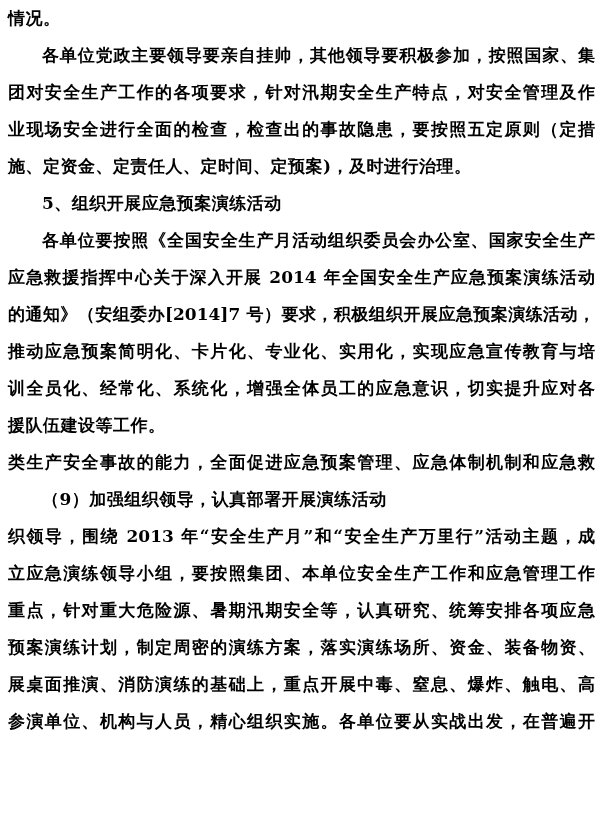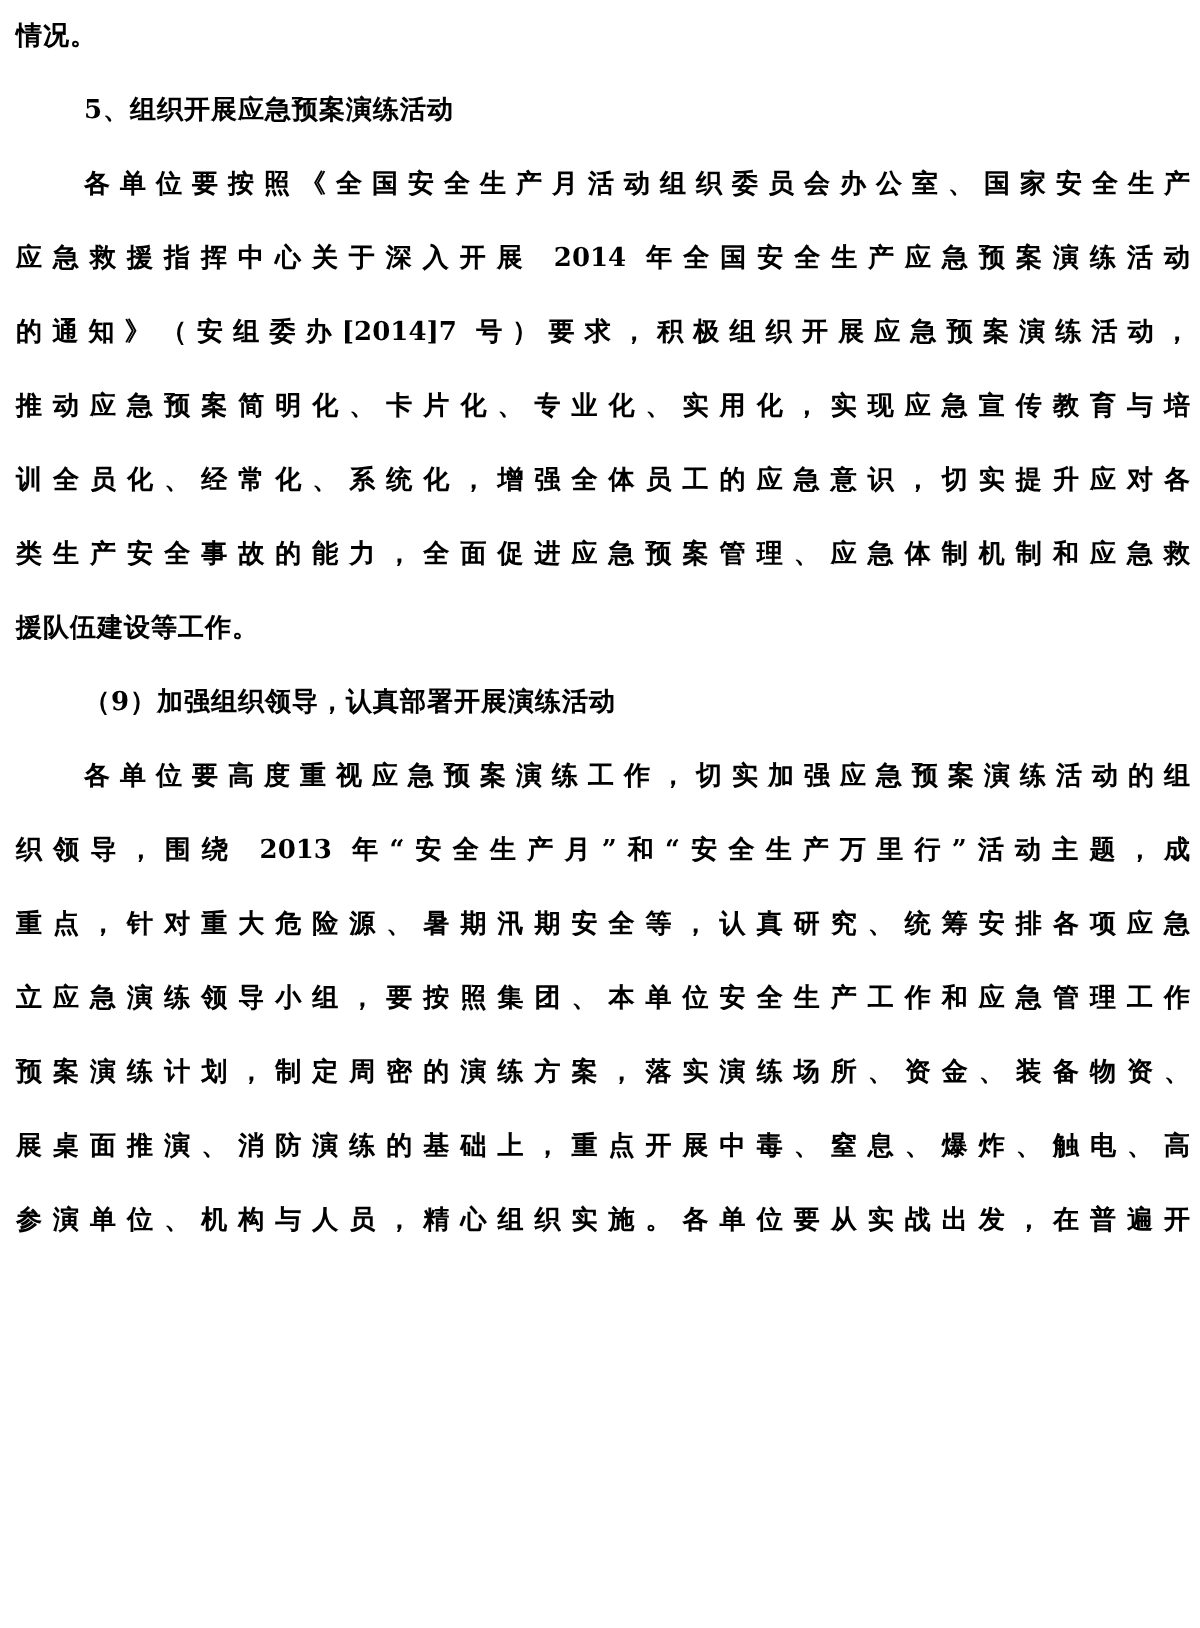--- a/index.html
+++ b/index.html
@@ -11,21 +11,21 @@
     position: relative;
     width: 600px;
     height: 814px;
     background: #ffffff;
     color: #000000;
     overflow: hidden;
     box-sizing: border-box;
     padding: 0 5px 0 8px;
     font-family: "DejaVu Serif", "Liberation Serif", serif;
     font-weight: bold;
-    font-size: 13px;
+    font-size: 17px;
   }
   .paragraph {
     margin: 0;
     padding: 0;
   }
   .text-line {
     height: 37px;
     line-height: 37px;
     white-space: nowrap;
     text-align: left;
@@ -42,36 +42,41 @@
   }
 </style>
 </head>
 <body>
 
 <div class="page" id="doc-page">
     <div class="paragraph">
       <div class="text-line">情况。</div>
     </div>
     <div class="paragraph">
+      <div class="text-line indent justify">各单位党政主要领导要亲自挂帅，其他领导要积极参加，按照国家、集</div>
+      <div class="text-line justify">团对安全生产工作的各项要求，针对汛期安全生产特点，对安全管理及作</div>
+      <div class="text-line justify">业现场安全进行全面的检查，检查出的事故隐患，要按照五定原则（定措</div>
+      <div class="text-line">施、定资金、定责任人、定时间、定预案)，及时进行治理。</div>
+    </div>
+    <div class="paragraph">
       <div class="text-line indent">5、组织开展应急预案演练活动</div>
     </div>
     <div class="paragraph">
       <div class="text-line indent justify">各单位要按照《全国安全生产月活动组织委员会办公室、国家安全生产</div>
       <div class="text-line justify">应急救援指挥中心关于深入开展 2014 年全国安全生产应急预案演练活动</div>
       <div class="text-line justify">的通知》（安组委办[2014]7 号）要求，积极组织开展应急预案演练活动，</div>
       <div class="text-line justify">推动应急预案简明化、卡片化、专业化、实用化，实现应急宣传教育与培</div>
       <div class="text-line justify">训全员化、经常化、系统化，增强全体员工的应急意识，切实提升应对各</div>
+      <div class="text-line">援队伍建设等工作。</div>
       <div class="text-line justify">类生产安全事故的能力，全面促进应急预案管理、应急体制机制和应急救</div>
-      <div class="text-line">援队伍建设等工作。</div>
     </div>
     <div class="paragraph">
       <div class="text-line indent">（9）加强组织领导，认真部署开展演练活动</div>
     </div>
     <div class="paragraph">
-      <div class="text-line indent justify">各单位要高度重视应急预案演练工作，切实加强应急预案演练活动的组</div>
       <div class="text-line justify">织领导，围绕 2013 年“安全生产月”和“安全生产万里行”活动主题，成</div>
+      <div class="text-line justify">立应急演练领导小组，要按照集团、本单位安全生产工作和应急管理工作</div>
       <div class="text-line justify">重点，针对重大危险源、暑期汛期安全等，认真研究、统筹安排各项应急</div>
-      <div class="text-line justify">立应急演练领导小组，要按照集团、本单位安全生产工作和应急管理工作</div>
       <div class="text-line justify">预案演练计划，制定周密的演练方案，落实演练场所、资金、装备物资、</div>
       <div class="text-line justify">展桌面推演、消防演练的基础上，重点开展中毒、窒息、爆炸、触电、高</div>
       <div class="text-line justify">参演单位、机构与人员，精心组织实施。各单位要从实战出发，在普遍开</div>
     </div>
   </div>
 
 </body></html>

